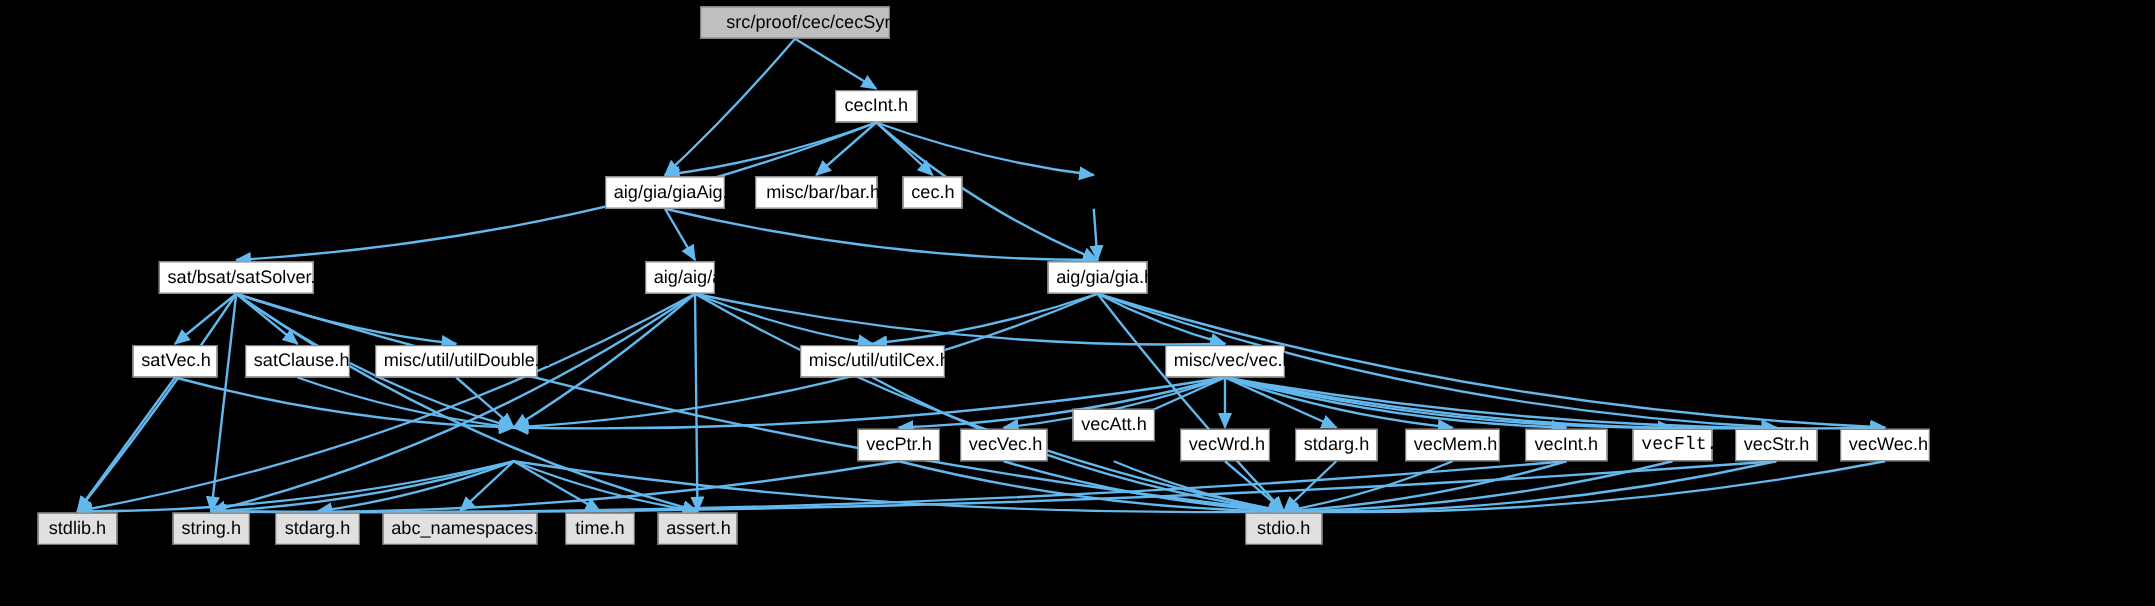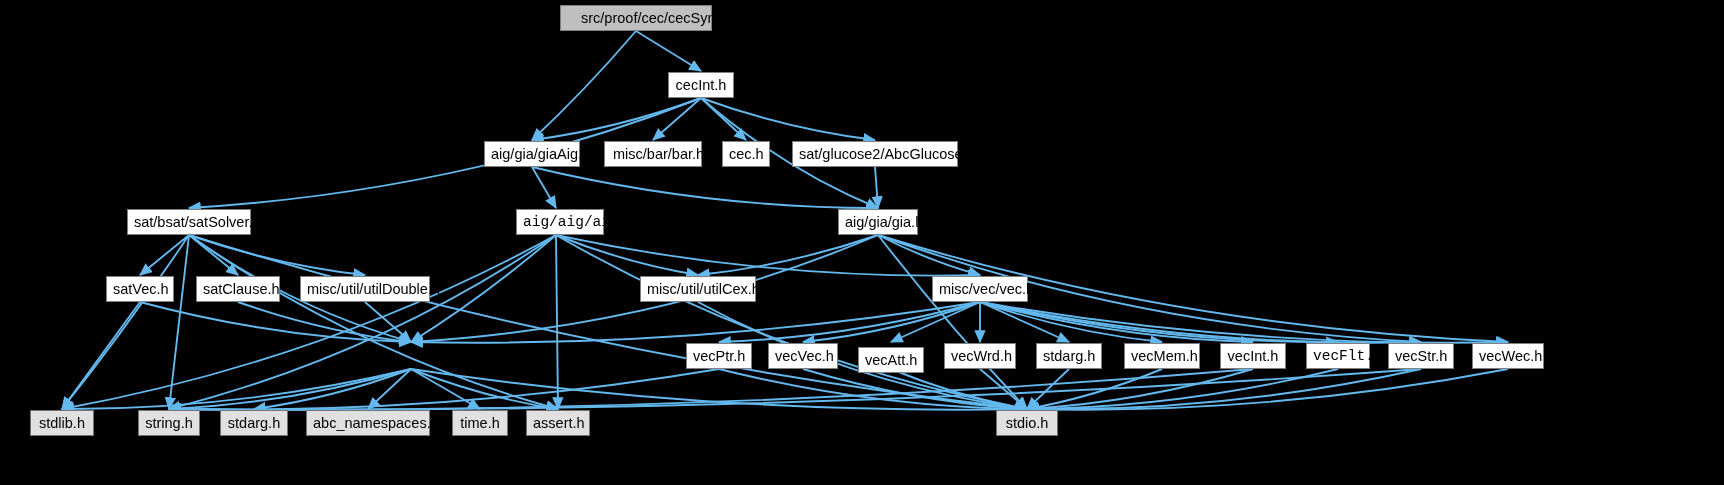--- a/index.html
+++ b/index.html
@@ -124,32 +124,31 @@
       <path d="M1508,369 Q1267.5,415 1027,409" fill="none" stroke="#63b8ee" stroke-width="1.9" marker-end="url(#ah)"></path>
       <path d="M719,369 Q444,415 169,409" fill="none" stroke="#63b8ee" stroke-width="1.9" marker-end="url(#ah)"></path>
       <path d="M1253,369 Q711,415 169,409" fill="none" stroke="#63b8ee" stroke-width="1.9" marker-end="url(#ah)"></path>
       <path d="M1421,369 Q795,415 169,409" fill="none" stroke="#63b8ee" stroke-width="1.9" marker-end="url(#ah)"></path>
     </svg>
 <div class="node root" style="left: 560px; top: 5px; width: 152px; padding-left: 20px;"><span>src/proof/cec/cecSynth.c</span></div>
     <div class="node" style="left: 668px; top: 72px; width: 66px;"><span>cecInt.h</span></div>
     <div class="node" style="left: 484px; top: 141px; width: 96px;"><span>aig/gia/giaAig.h</span></div>
     <div class="node" style="left: 604px; top: 141px; width: 98px; padding-left: 8px;"><span>misc/bar/bar.h</span></div>
     <div class="node" style="left: 722px; top: 141px; width: 48px;"><span>cec.h</span></div>
-    <div class="node" style="left: 792px; top: 141px; width: 166px;"><span>sat/glucose2/AbcGlucose2.h</span></div>
     <div class="node" style="left: 127px; top: 209px; width: 124px;"><span>sat/bsat/satSolver.h</span></div>
-    <div class="node" style="left: 516px; top: 209px; width: 88px; font-family: Liberation Mono, monospace;"><span>aig/aig/aig.h</span></div>
+    <div class="node" style="left: 516px; top: 209px; width: 56px;"><span>aig/aig/aig.h</span></div>
     <div class="node" style="left: 838px; top: 209px; width: 80px;"><span>aig/gia/gia.h</span></div>
     <div class="node" style="left: 106px; top: 276px; width: 68px;"><span>satVec.h</span></div>
     <div class="node" style="left: 196px; top: 276px; width: 84px;"><span>satClause.h</span></div>
     <div class="node" style="left: 300px; top: 276px; width: 130px;"><span>misc/util/utilDouble.h</span></div>
     <div class="node" style="left: 640px; top: 276px; width: 116px;"><span>misc/util/utilCex.h</span></div>
     <div class="node" style="left: 932px; top: 276px; width: 96px;"><span>misc/vec/vec.h</span></div>
     <div class="node" style="left: 686px; top: 343px; width: 66px;"><span>vecPtr.h</span></div>
     <div class="node" style="left: 768px; top: 343px; width: 70px;"><span>vecVec.h</span></div>
-    <div class="node" style="left: 858px; top: 347px; width: 66px;"><span>vecAtt.h</span></div>
+    <div class="node" style="left: 858px; top: 327px; width: 66px;"><span>vecAtt.h</span></div>
     <div class="node" style="left: 944px; top: 343px; width: 72px;"><span>vecWrd.h</span></div>
     <div class="node" style="left: 1036px; top: 343px; width: 66px;"><span>stdarg.h</span></div>
     <div class="node" style="left: 1124px; top: 343px; width: 76px;"><span>vecMem.h</span></div>
     <div class="node" style="left: 1220px; top: 343px; width: 66px;"><span>vecInt.h</span></div>
     <div class="node" style="left: 1306px; top: 343px; width: 64px; font-family: Liberation Mono, monospace;"><span>vecFlt.h</span></div>
     <div class="node" style="left: 1388px; top: 343px; width: 66px;"><span>vecStr.h</span></div>
     <div class="node" style="left: 1472px; top: 343px; width: 72px;"><span>vecWec.h</span></div>
     <div class="node lib" style="left: 30px; top: 410px; width: 64px;"><span>stdlib.h</span></div>
     <div class="node lib" style="left: 138px; top: 410px; width: 62px;"><span>string.h</span></div>
     <div class="node lib" style="left: 220px; top: 410px; width: 68px;"><span>stdarg.h</span></div>

